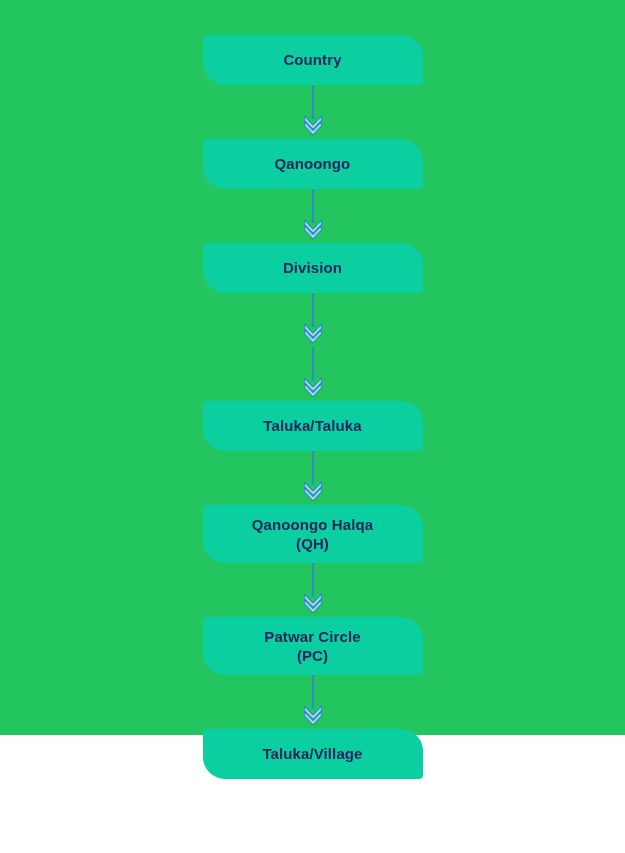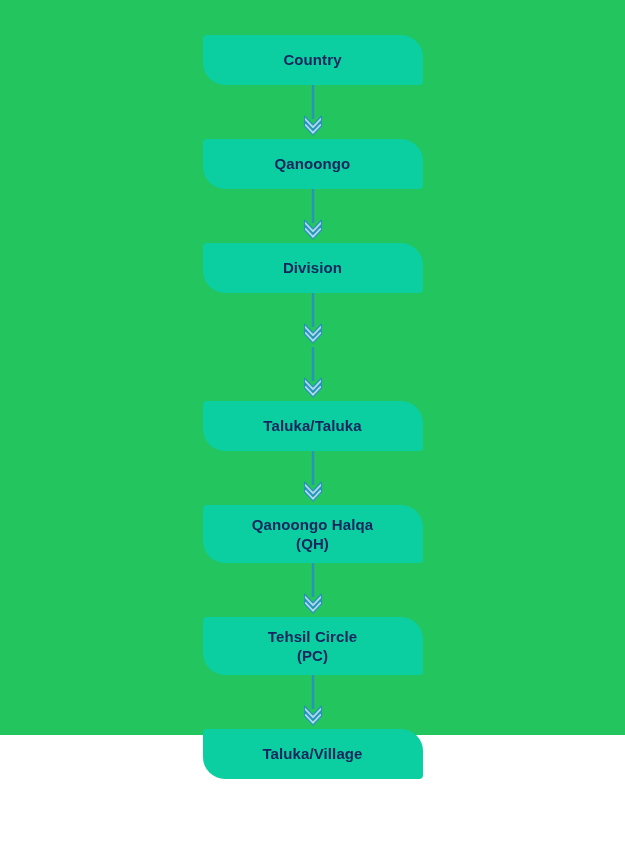--- a/index.html
+++ b/index.html
@@ -155,21 +155,21 @@
     <svg viewBox="0 0 30 54" xmlns="http://www.w3.org/2000/svg" aria-hidden="true">
       <line x1="15" y1="0" x2="15" y2="34" stroke="#2a93bc" stroke-width="2.4"></line>
       <g>
         <path d="M6.5 31 L15 40 L23.5 31 L23.5 35.5 L15 44.5 L6.5 35.5 Z" fill="#a8dbe8" stroke="#2a93bc" stroke-width="1.1" stroke-linejoin="round"></path>
         <path d="M6.5 36.5 L15 45.5 L23.5 36.5 L23.5 41 L15 50 L6.5 41 Z" fill="#a8dbe8" stroke="#2a93bc" stroke-width="1.1" stroke-linejoin="round"></path>
       </g>
     </svg>
   </div>
 
   <div class="node two-line">
-    <span class="node-label">Tehsil Circle
+    <span class="node-label">Patwar Circle
 (PC)</span>
   </div>
 
   <div class="connector">
     <svg viewBox="0 0 30 54" xmlns="http://www.w3.org/2000/svg" aria-hidden="true">
       <line x1="15" y1="0" x2="15" y2="34" stroke="#2a93bc" stroke-width="2.4"></line>
       <g>
         <path d="M6.5 31 L15 40 L23.5 31 L23.5 35.5 L15 44.5 L6.5 35.5 Z" fill="#a8dbe8" stroke="#2a93bc" stroke-width="1.1" stroke-linejoin="round"></path>
         <path d="M6.5 36.5 L15 45.5 L23.5 36.5 L23.5 41 L15 50 L6.5 41 Z" fill="#a8dbe8" stroke="#2a93bc" stroke-width="1.1" stroke-linejoin="round"></path>
       </g>

